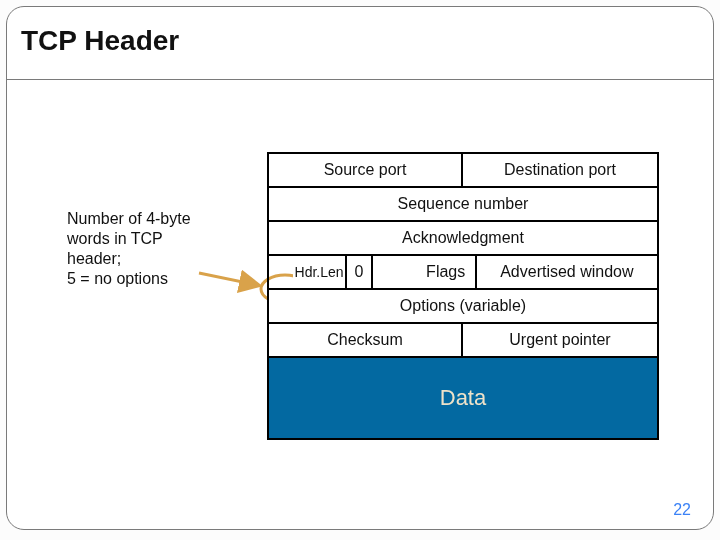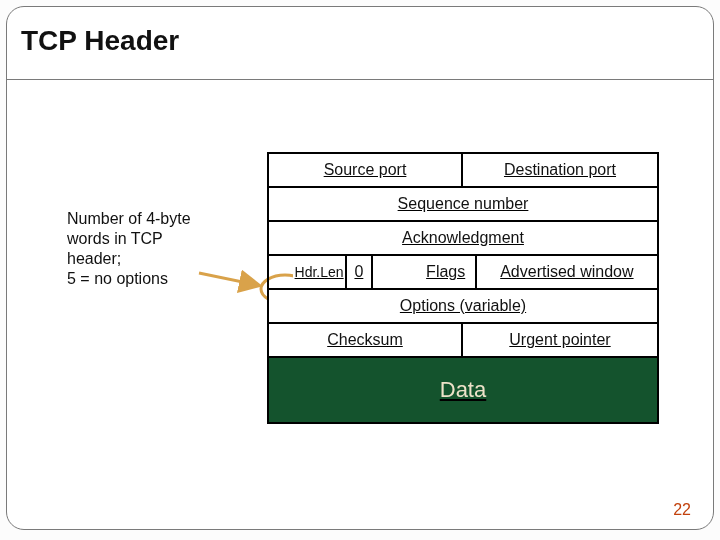--- a/index.html
+++ b/index.html
@@ -34,21 +34,21 @@
     left: 0;
     right: 0;
     top: 72px;
     border-top: 1.5px solid #7a7a7a;
   }
   .page-num {
     position: absolute;
     right: 22px;
     bottom: 10px;
     font-size: 16px;
-    color: #c2410c;
+    color: #3b82f6;
   }
 
   .annotation {
     position: absolute;
     left: 60px;
     top: 202px;
     width: 135px;
     font-size: 16px;
     line-height: 1.25;
     color: #111;
@@ -59,43 +59,42 @@
     position: absolute;
     left: 260px;
     top: 145px;
     width: 392px;
     border: 2px solid #000;
   }
   .row {
     display: flex;
     border-bottom: 2px solid #000;
     height: 34px;
-    text-decoration: underline;
   }
   .row:last-child { border-bottom: none; }
   .cell {
     display: flex;
     align-items: center;
     justify-content: center;
     font-size: 16px;
     color: #111;
     border-right: 2px solid #000;
     background: #fff;
   }
   .cell:last-child { border-right: none; }
   .half { width: 50%; }
   .full { width: 100%; }
   .hdrlen { width: 15%; font-size: 14px; margin-left: 24px; }
   .zero   { width: 7%; }
   .flags  { width: 28%; padding-left: 44px; }
   .adv    { width: 50%; font-size: 16px; }
 
   .data-row {
-    height: 64px;
-    background: #14532d;
+    height: 80px;
+    background: #0369a1;
   }
   .data-row .cell {
     background: transparent;
     color: #eee2c9;
     font-size: 22px;
   }
 
   
   .callout {
     position: absolute;

